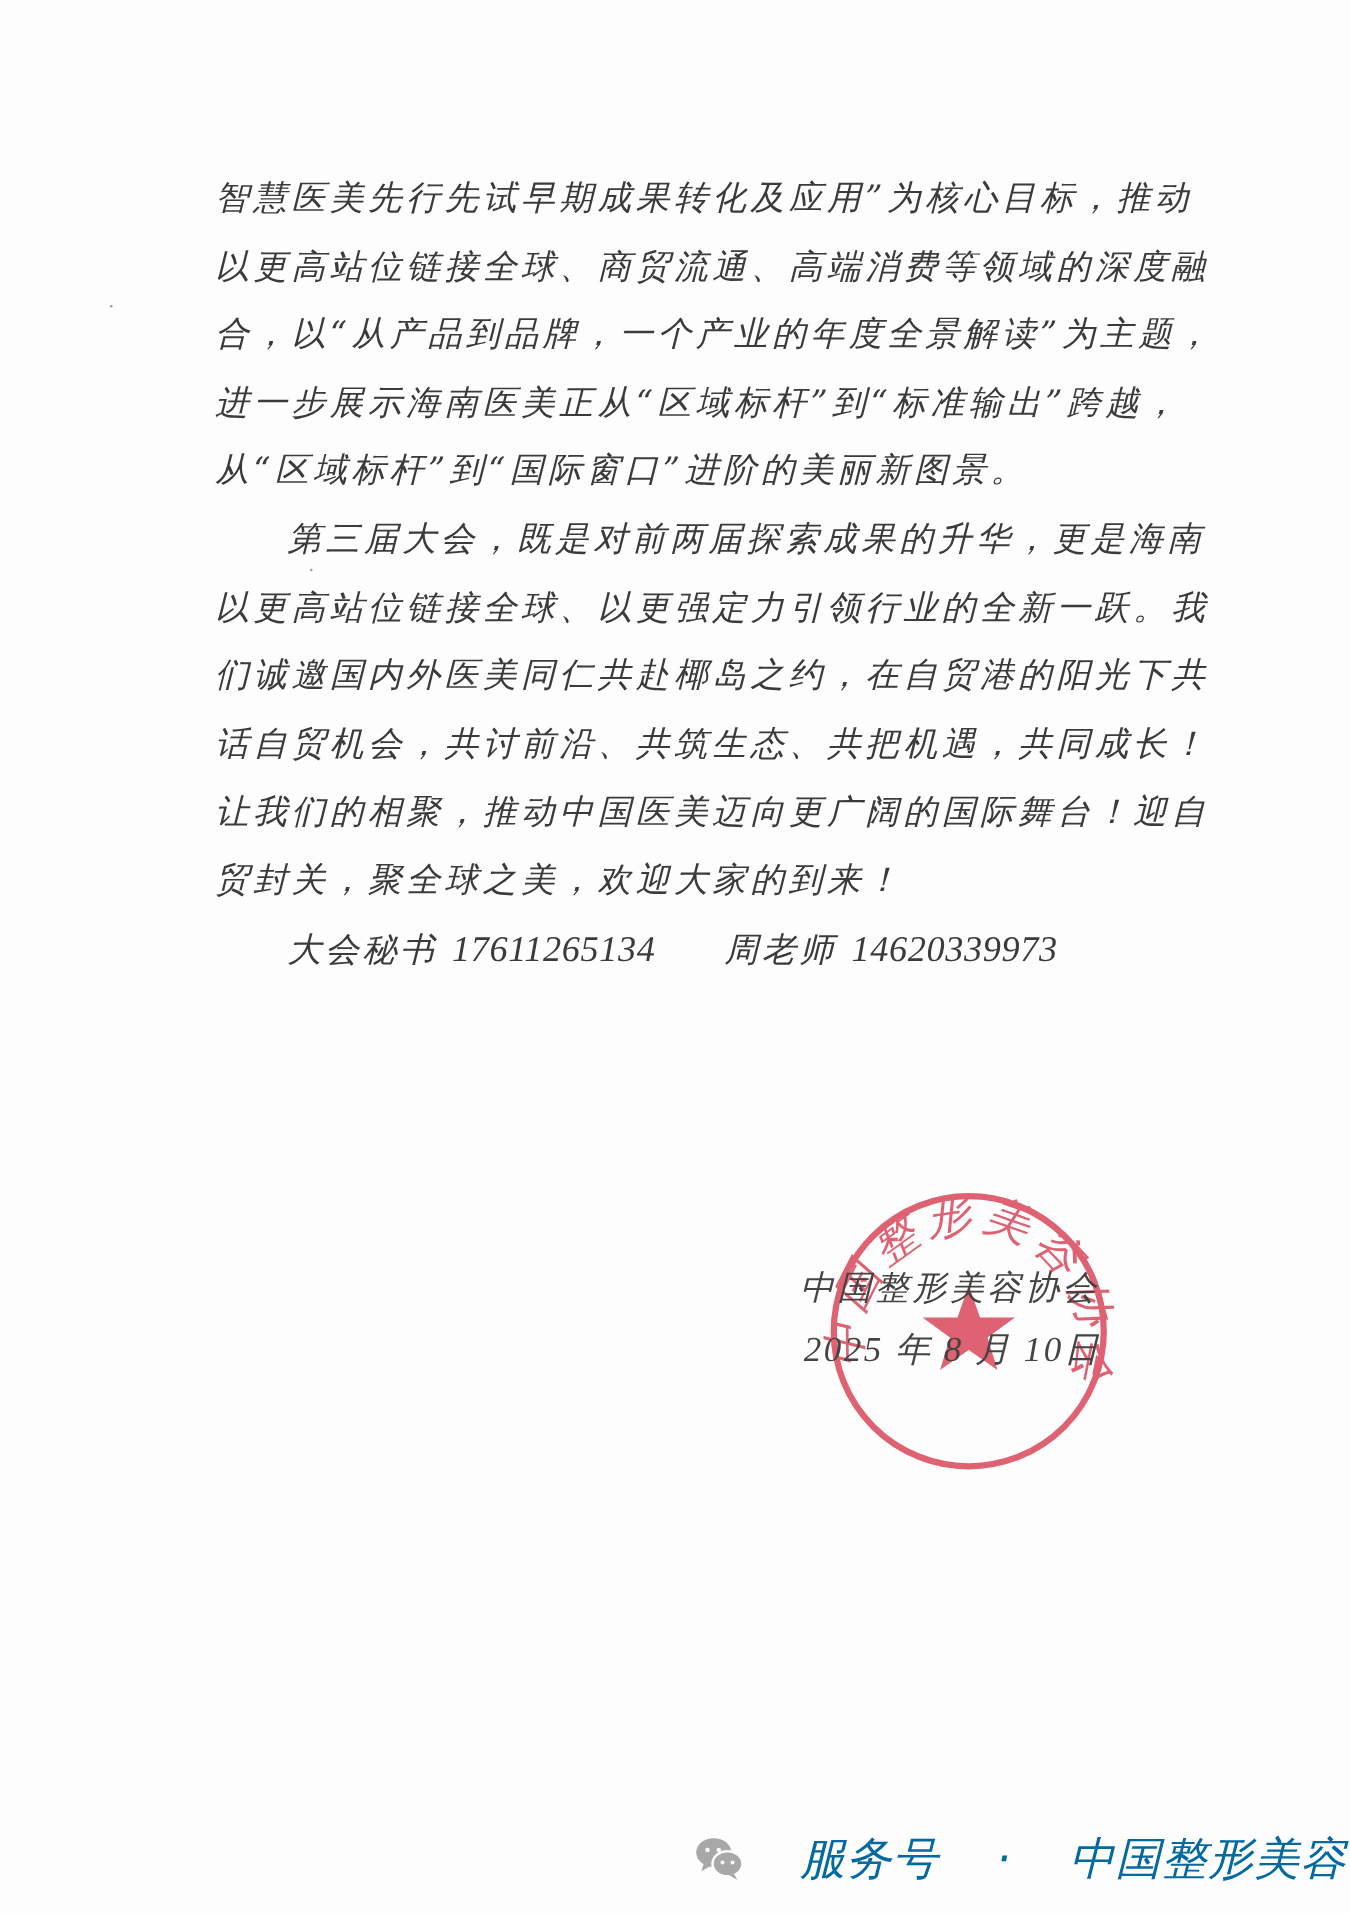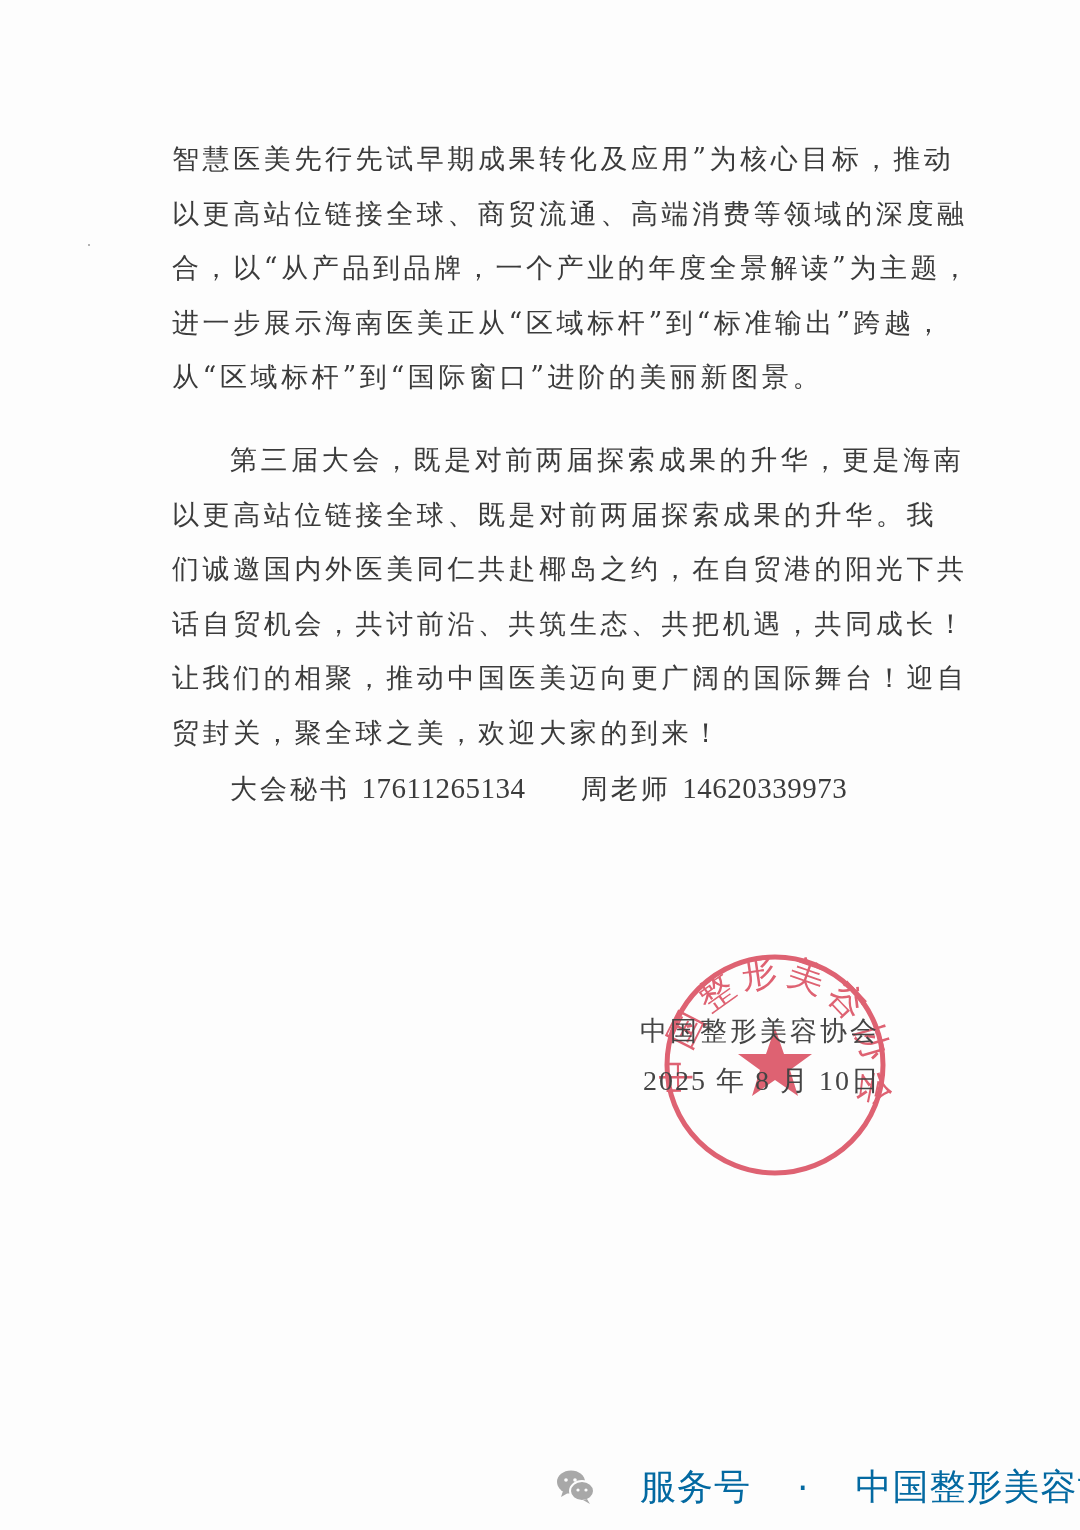--- a/index.html
+++ b/index.html
@@ -13,36 +13,37 @@
       position: relative;
       overflow: hidden;
       font-family: "DejaVu Serif", "Liberation Serif", serif;
       color: #3a3a3a;
     }
     .page {
       position: absolute;
       left: 0; top: 0;
       width: 1080px; height: 1530px;
       background: #fdfdfd;
+      font-style: italic;
     }
     .body-text {
       position: absolute;
       left: 172px;
       top: 136px;
       width: 752px;
     }
     .line {
       height: 54.6px;
       line-height: 46px;
       font-size: 27px;
       letter-spacing: 3.6px;
       white-space: nowrap;
       color: #3b3b3b;
     }
-    .indent { padding-left: 58px; margin-top: 28px; }
+    .indent { padding-left: 58px; }
     .contact-line {
       height: 56px;
       line-height: 46px;
       font-size: 27px;
       letter-spacing: 3px;
       white-space: nowrap;
       padding-left: 58px;
       color: #3b3b3b;
     }
     .contact-line .num {
@@ -119,21 +120,21 @@
   <div class="body-text">
     <div>
       <div class="line">智慧医美先行先试早期成果转化及应用”为核心目标，推动</div>
       <div class="line">以更高站位链接全球、商贸流通、高端消费等领域的深度融</div>
       <div class="line">合，以“从产品到品牌，一个产业的年度全景解读”为主题，</div>
       <div class="line">进一步展示海南医美正从“区域标杆”到“标准输出”跨越，</div>
       <div class="line">从“区域标杆”到“国际窗口”进阶的美丽新图景。</div>
     </div>
     <div>
       <div class="line indent">第三届大会，既是对前两届探索成果的升华，更是海南</div>
-      <div class="line">以更高站位链接全球、既是对前两届探索成果的升华。我</div>
+      <div class="line">以更高站位链接全球、以更强定力引领行业的全新一跃。我</div>
       <div class="line">们诚邀国内外医美同仁共赴椰岛之约，在自贸港的阳光下共</div>
       <div class="line">话自贸机会，共讨前沿、共筑生态、共把机遇，共同成长！</div>
       <div class="line">让我们的相聚，推动中国医美迈向更广阔的国际舞台！迎自</div>
       <div class="line">贸封关，聚全球之美，欢迎大家的到来！</div>
     </div>
     <div>
       <div class="contact-line">
         <span>大会秘书</span>
         <span class="num">17611265134</span>
         <span class="gap"></span>

